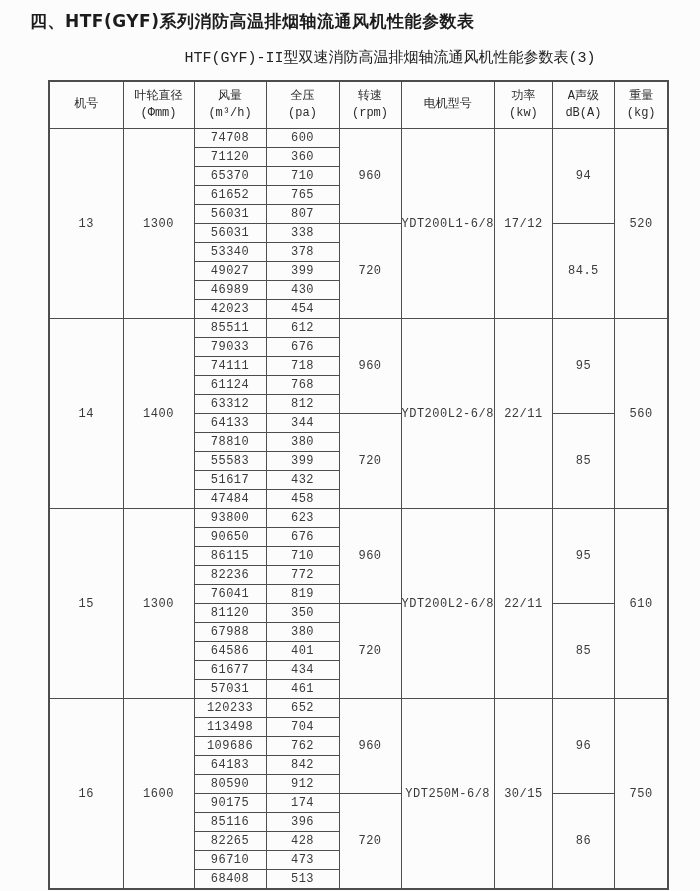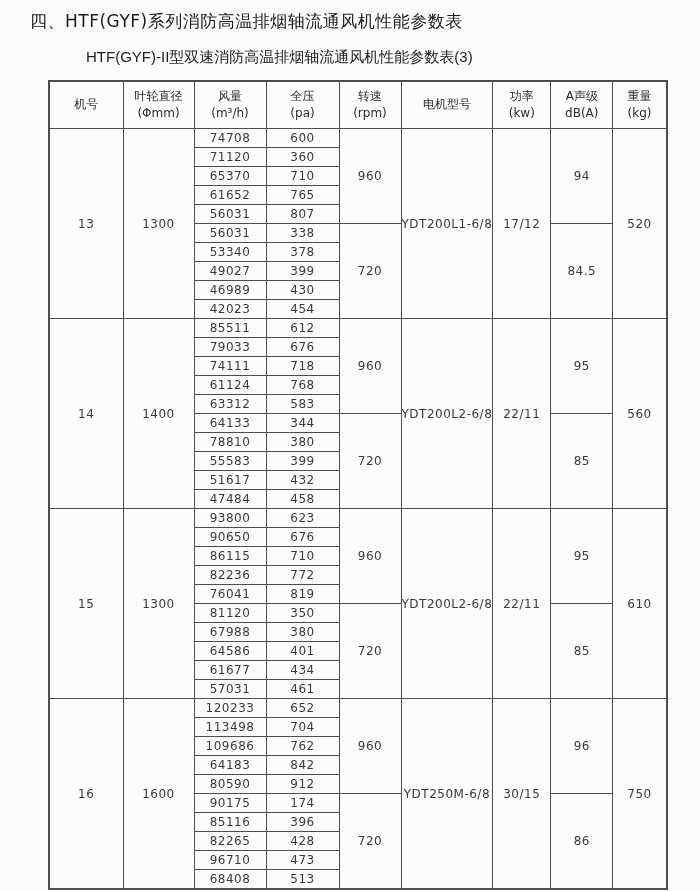--- a/index.html
+++ b/index.html
@@ -8,37 +8,38 @@
     background: #fcfcfc;
     width: 700px;
     height: 891px;
     font-family: "DejaVu Sans", "Liberation Sans", sans-serif;
     color: #2e2e2e;
     overflow: hidden;
   }
   .doc-title {
     margin: 10px 0 0 30px;
     font-size: 17px;
-    font-weight: normal;
+    font-weight: bold;
     letter-spacing: 0.5px;
     color: #1c1c1c;
   }
   .doc-subtitle {
     margin: 15px 0 0 86px;
     width: 608px;
-    text-align: left;
-    font-family: Liberation Sans, sans-serif;
+    text-align: center;
+    font-family: Liberation Mono, monospace;
     font-size: 15px;
     color: #222222;
   }
   table.params {
     border-collapse: collapse;
     table-layout: fixed;
     margin: 13px 0 0 48px;
     border: 2px solid #4d4d4d;
+    font-family: Liberation Mono, monospace;
   }
   table.params th, table.params td {
     border: 1px solid #4d4d4d;
     text-align: center;
     vertical-align: middle;
     padding: 0;
     font-weight: normal;
     font-size: 12px;
     color: #3a3a3a;
     overflow: hidden;
@@ -184,21 +185,21 @@
       <tr>
         <td class="num">74111</td>
         <td class="num">718</td>
       </tr>
       <tr>
         <td class="num">61124</td>
         <td class="num">768</td>
       </tr>
       <tr>
         <td class="num">63312</td>
-        <td class="num">583</td>
+        <td class="num">812</td>
       </tr>
       <tr>
         <td class="num">64133</td>
         <td class="num">344</td>
         <td class="num" rowspan="5">720</td>
         <td class="num" rowspan="5">85</td>
       </tr>
       <tr>
         <td class="num">78810</td>
         <td class="num">380</td>

